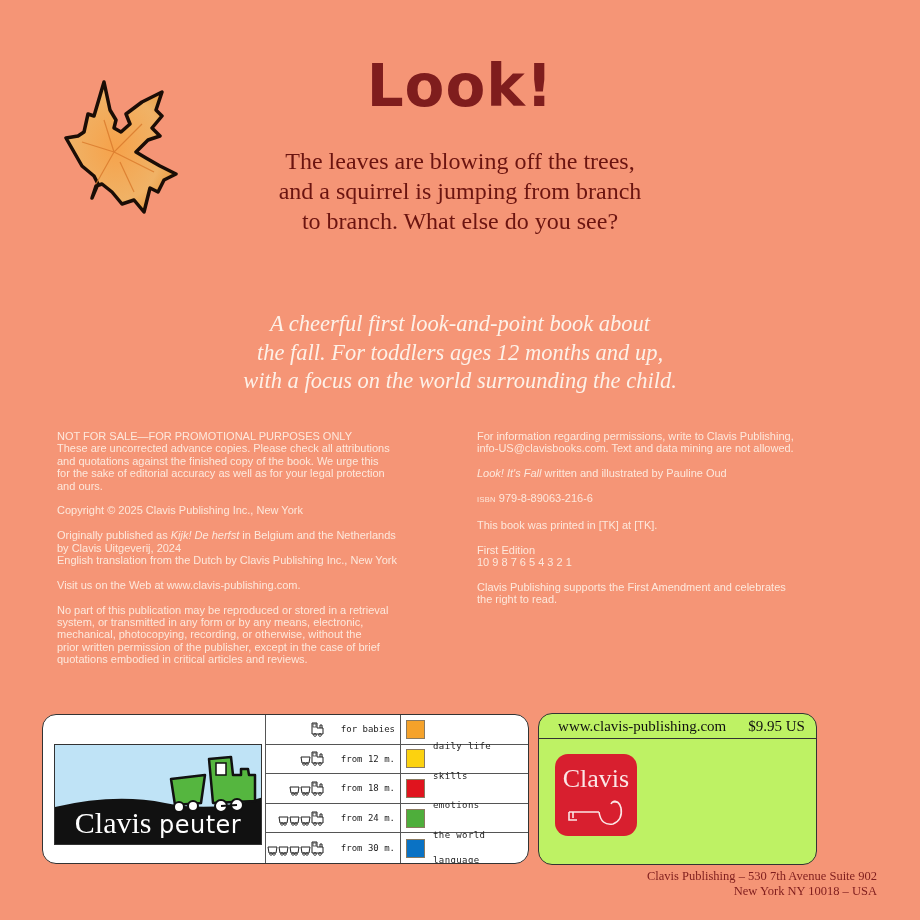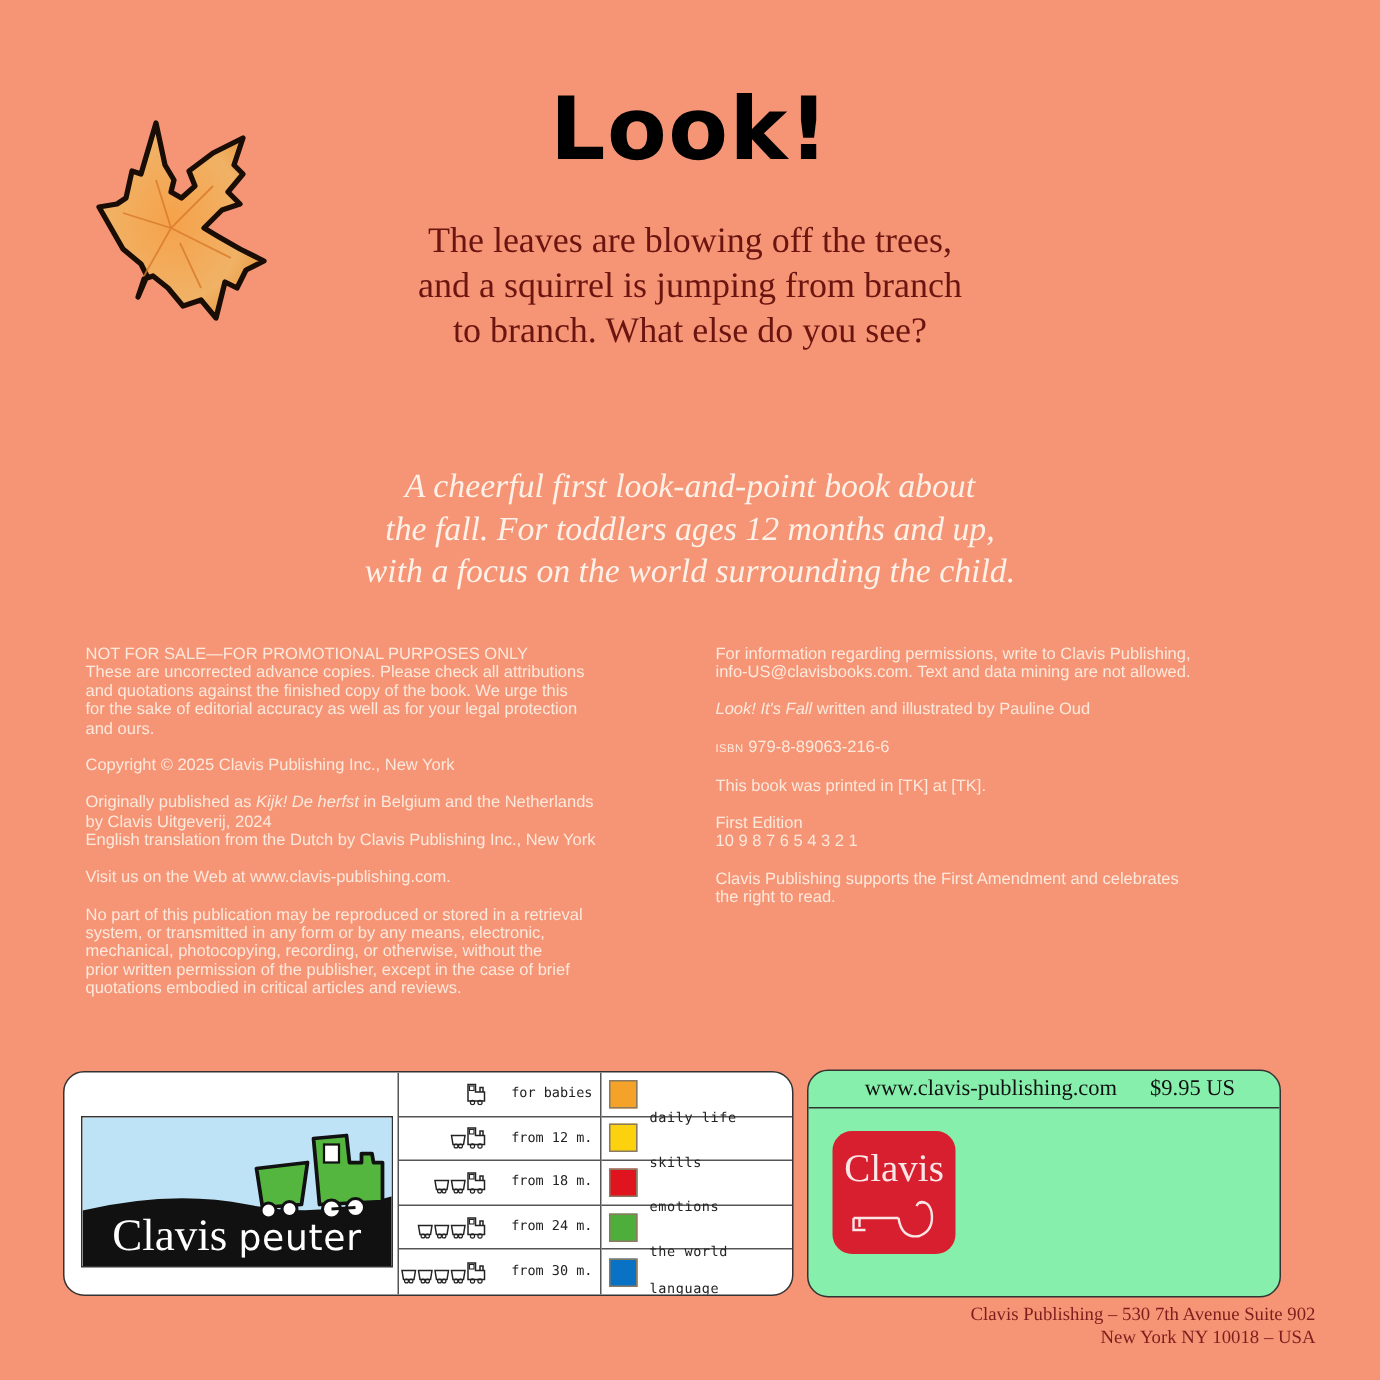--- a/index.html
+++ b/index.html
@@ -9,21 +9,21 @@
     position: relative;
     font-family: "Liberation Sans", sans-serif;
   }
   .leaf { position: absolute; left: 64px; top: 80px; width: 115px; height: 140px; }
   .title {
     position: absolute; left: 0; width: 920px; top: 52px;
     text-align: center;
     font-family: "DejaVu Sans", sans-serif;
     font-weight: bold;
     font-size: 58px;
-    color: #000000;
+    color: #7f1d1d;
     letter-spacing: 1px;
   }
   .blurb {
     position: absolute; left: 0; width: 920px; top: 146px;
     text-align: center;
     font-family: "Liberation Serif", serif;
     font-size: 24px;
     line-height: 30px;
     color: #6b1410;
   }
@@ -84,22 +84,22 @@
   }
   .row:last-child { border-bottom: none; }
   .age-col .row { justify-content: flex-end; padding-right: 5px; gap: 16px; }
   .topic-col .row { padding-left: 5px; gap: 8px; }
   .swatch { width: 19px; height: 19px; border: 1px solid #8a7a60; flex: none; }
   .topic-label { line-height: 9.5px; letter-spacing: .4px; margin-top: 35px; }
   .trains { display: flex; align-items: flex-end; gap: 0; }
 
   
   .box-right {
-    position: absolute; left: 538px; top: 713px; width: 316px; height: 152px;
-    background: #86efac; border: 1.5px solid #333; border-radius: 14px; overflow: hidden;
+    position: absolute; left: 538px; top: 713px; width: 279px; height: 152px;
+    background: #bef264; border: 1.5px solid #333; border-radius: 14px; overflow: hidden;
   }
   .box-right .head {
     height: 25px; border-bottom: 1.5px solid #333;
     display: flex; justify-content: center; align-items: center; gap: 22px;
     font-family: "Liberation Serif", serif; font-size: 15px; color: #111;
     padding-left: 8px;
   }
   .clavis-badge {
     position: absolute; left: 16px; top: 40px; width: 82px; height: 82px;
     background: #d81f2f; border-radius: 13px;

